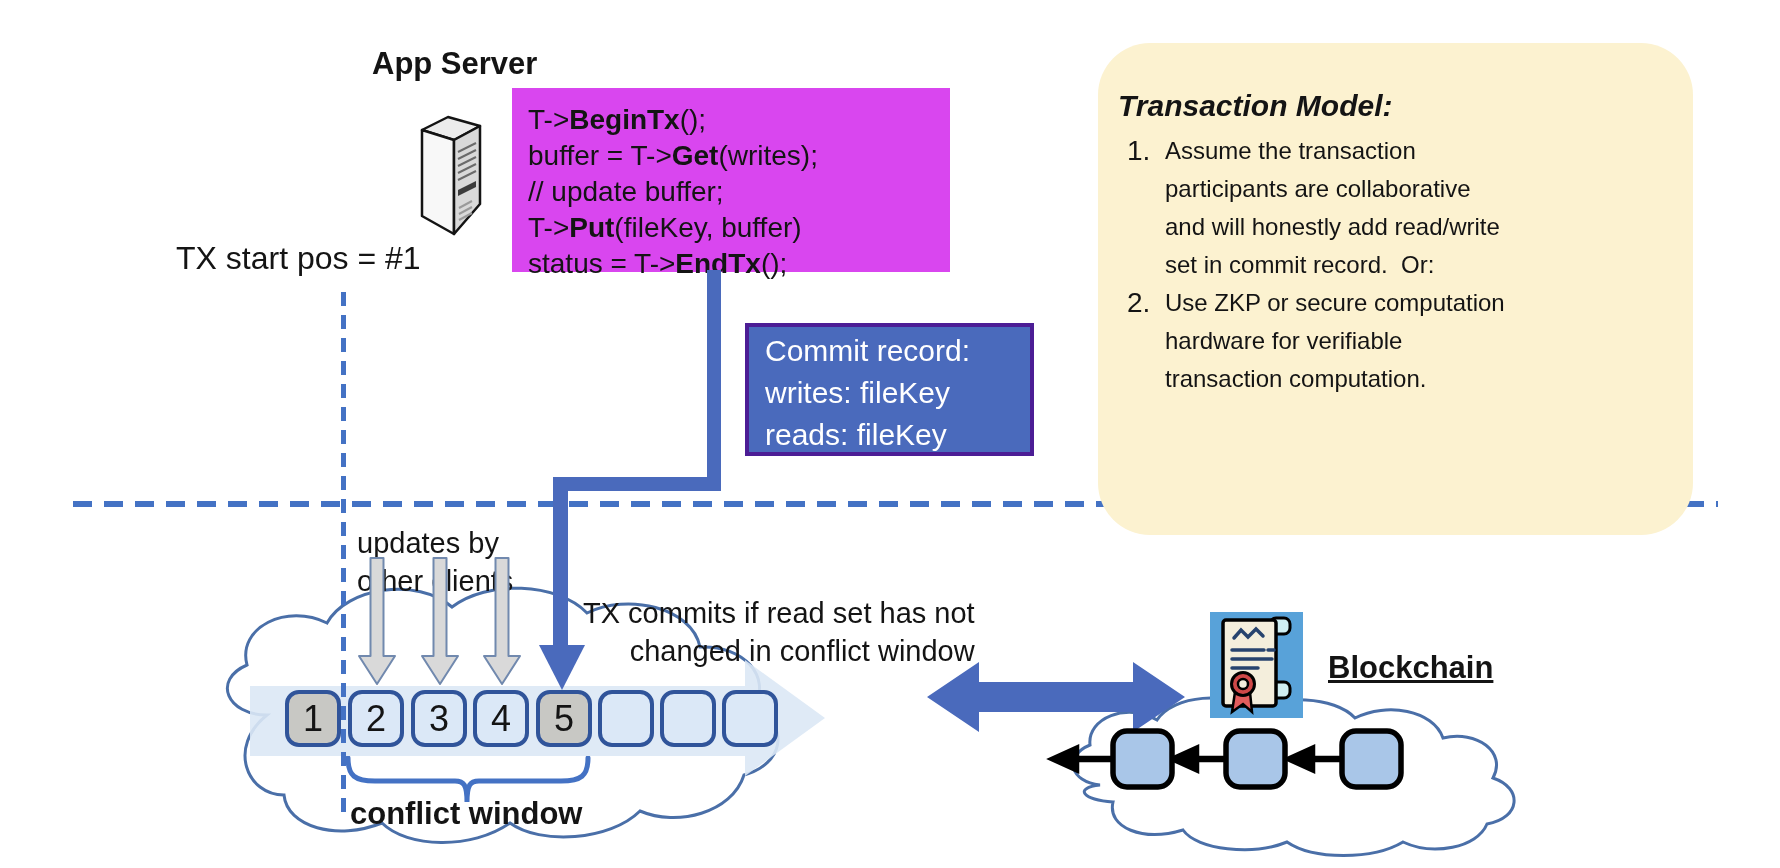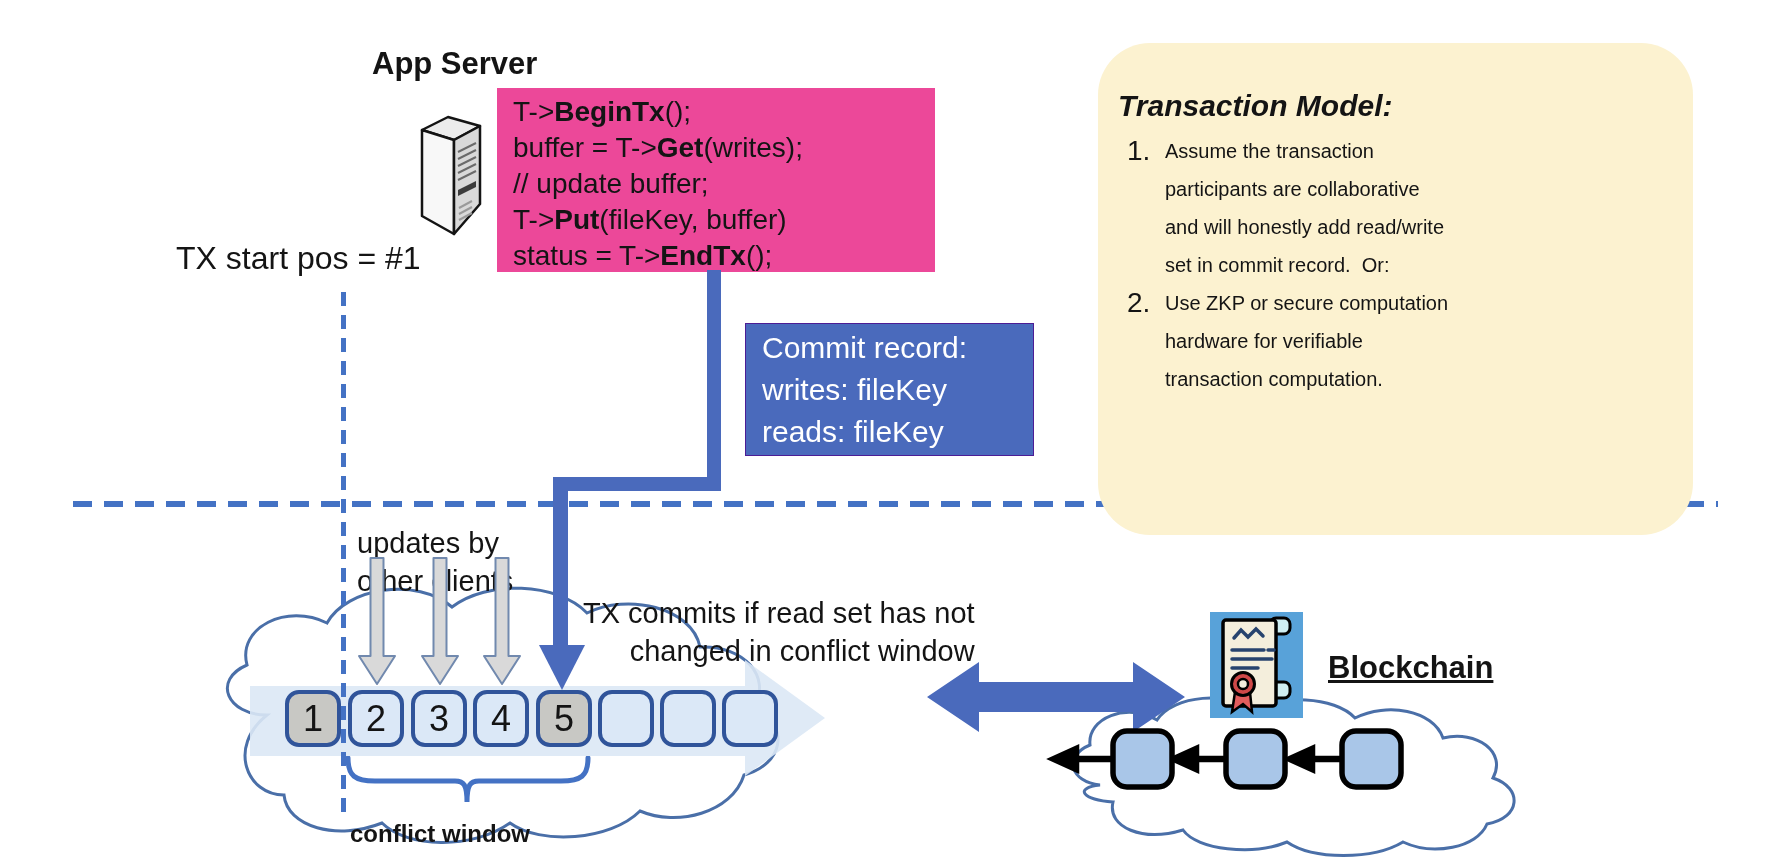--- a/index.html
+++ b/index.html
@@ -3,57 +3,57 @@
 <meta charset="utf-8">
 <style>
   html,body{margin:0;padding:0;background:#fff;}
   #stage{position:relative;width:1780px;height:868px;background:#ffffff;overflow:hidden;
          font-family:"Liberation Sans",sans-serif;color:#141414;}
   .abs{position:absolute;}
 
   
   .app-server-label{left:360px;top:46px;font-size:31px;font-weight:bold;margin-left:12px;}
   .server-icon{left:414px;top:110px;}
-  .code-box{left:497px;top:88px;width:438px;height:184px;background:#ec4899;
-            padding:6px 0 0 16px;box-sizing:border-box;}
+  .code-box{left:512px;top:88px;width:438px;height:184px;background:#d946ef;
+            padding:14px 0 0 16px;box-sizing:border-box;}
   .code-line{font-size:28px;line-height:36px;white-space:pre;}
   .code-line b{font-weight:bold;}
   .tx-start-label{left:176px;top:240px;font-size:32px;}
 
   
   .v-dash{left:341px;top:292px;width:5px;height:523px;
           background:repeating-linear-gradient(180deg,#4472c4 0 14px,transparent 14px 23px);}
   .h-dash{left:73px;top:501px;width:1645px;height:6px;
           background:repeating-linear-gradient(90deg,#4472c4 0 19px,transparent 19px 31px);}
 
   
   .commit-box{left:745px;top:323px;width:289px;height:133px;background:#4a6abc;
-              border:1px solid #4c1d95;box-sizing:border-box;padding:3px 0 0 16px;}
+              border:4px solid #4c1d95;box-sizing:border-box;padding:3px 0 0 16px;}
   .commit-line{color:#fff;font-size:30px;line-height:42px;white-space:pre;}
 
   
   .conn{background:#4a6abc;}
   .conn-v1{left:707px;top:270px;width:14px;height:214px;}
   .conn-h{left:553px;top:477px;width:168px;height:14px;}
   .conn-v2{left:553px;top:477px;width:15px;height:170px;}
   .conn-head{left:539px;top:645px;width:0;height:0;border-left:23px solid transparent;
              border-right:23px solid transparent;border-top:45px solid #4a6abc;}
 
   
   .note{left:1098px;top:43px;width:595px;height:492px;background:#fcf2d0;border-radius:52px;
         box-sizing:border-box;padding:46px 26px 0 20px;}
   .note-title{font-size:30px;font-weight:bold;font-style:italic;margin-bottom:9px;}
   .note-item{display:flex;}
   .note-num{width:47px;padding-left:9px;font-size:28px;line-height:38px;box-sizing:border-box;}
-  .note-text{font-size:20px;line-height:38px;white-space:pre-wrap;flex:1;}
+  .note-text{font-size:24px;line-height:38px;white-space:pre-wrap;flex:1;}
 
   
   .updates-label{left:357px;top:524px;font-size:29px;line-height:38px;white-space:pre-wrap;}
   .tx-commits-label{left:583px;top:594px;font-size:29px;line-height:38px;white-space:pre-wrap;text-align:right;}
-  .conflict-label{left:350px;top:820px;font-size:24px;font-weight:bold;}
+  .conflict-label{left:350px;top:796px;font-size:31px;font-weight:bold;}
   .blockchain-label{left:1328px;top:650px;font-size:31px;font-weight:bold;text-decoration:underline;}
 
   
   .sq{position:absolute;top:690px;width:56px;height:57px;border:4px solid #30549a;
       border-radius:14px;box-sizing:border-box;display:flex;align-items:center;
       justify-content:center;font-size:36px;}
   .sq[data-state="light"]{background:#dbe8f7;}
   .sq[data-state="gray"]{background:#c8c8c4;}
 
   svg{display:block;}

